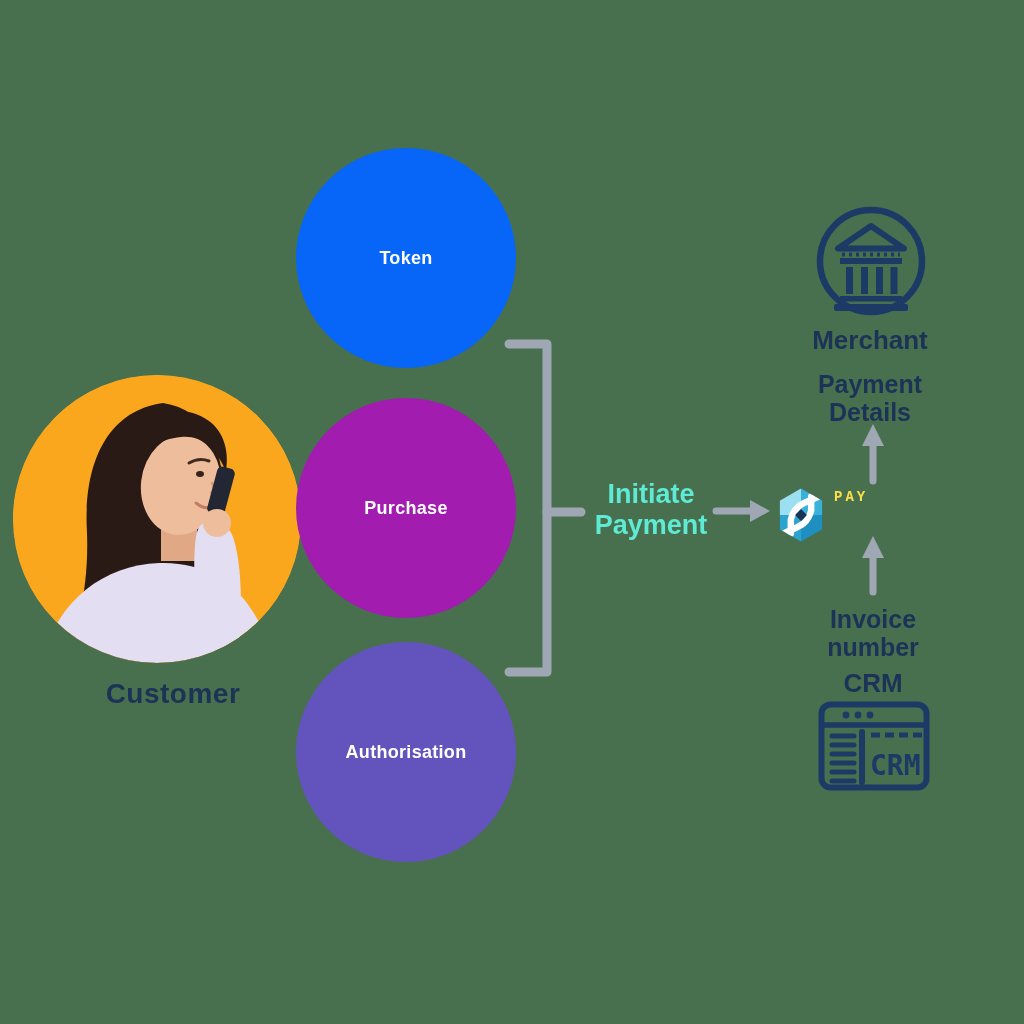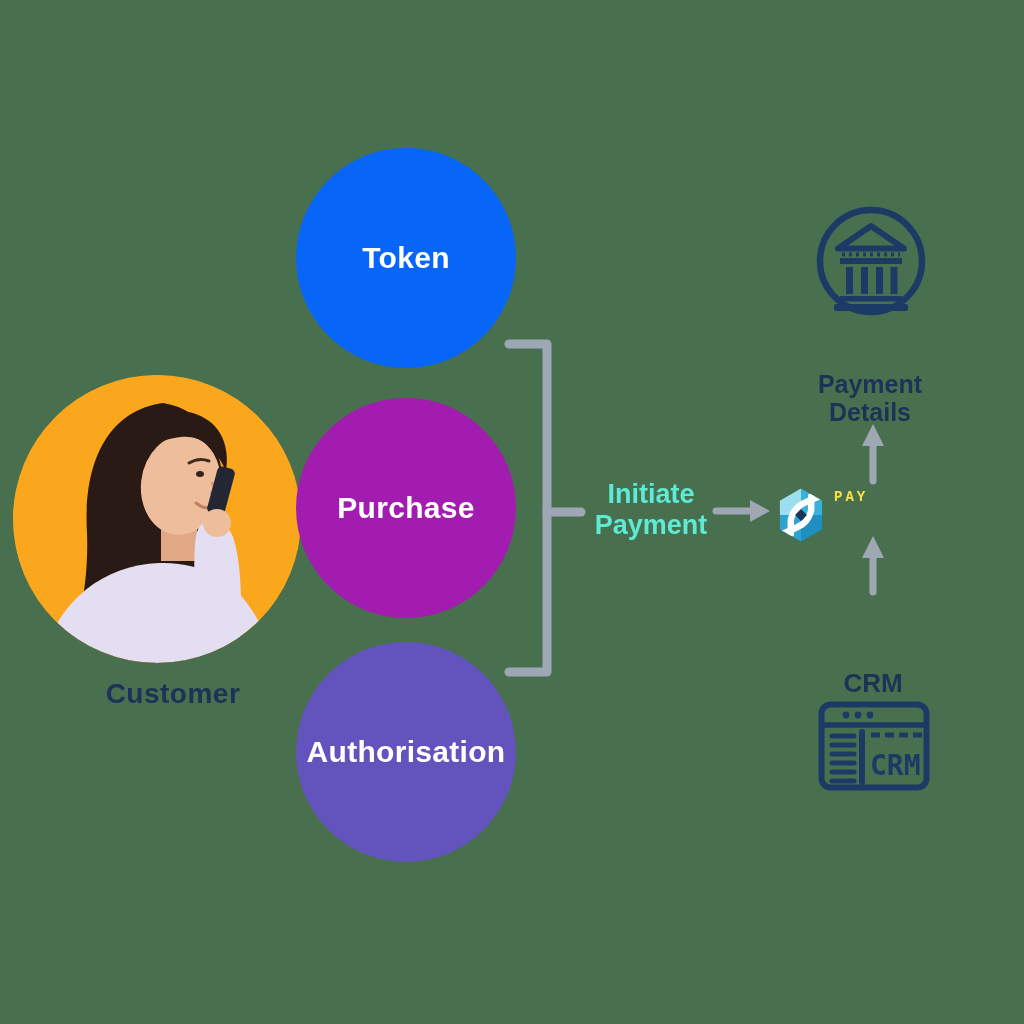--- a/index.html
+++ b/index.html
@@ -7,21 +7,21 @@
   .canvas{position:relative;width:1024px;height:1024px;background:#48704e;overflow:hidden;}
 
   .abs{position:absolute;}
 
   
   .customer-photo{left:13px;top:375px;width:288px;height:288px;border-radius:50%;overflow:hidden;background:#fba71e;}
   .customer-label{left:17px;top:678px;width:312px;text-align:center;font-size:28px;font-weight:bold;color:#1c3257;letter-spacing:.5px;}
 
   
   .step-circle{width:220px;height:220px;border-radius:50%;display:flex;align-items:center;justify-content:center;}
-  .step-circle span{color:#ffffff;font-size:30px;font-weight:bold;letter-spacing:.3px;}
+  .step-circle span{color:#ffffff;font-size:18px;font-weight:bold;letter-spacing:.3px;}
   .circle-token{left:296px;top:148px;background:#0766f7;}
   .circle-purchase{left:296px;top:398px;background:#00b6da;}
   .circle-auth{left:296px;top:642px;background:#6354bd;}
 
   
   .connectors{left:0;top:0;width:1024px;height:1024px;pointer-events:none;}
 
   
   .initiate{left:571px;top:479px;width:160px;text-align:center;color:#5eead4;font-weight:bold;font-size:27px;line-height:1.16;}
 
@@ -125,25 +125,30 @@
     <path d="M56,21 L23,43.5 L89,43.5 Z" stroke="#1b3a66" stroke-width="6" fill="none" stroke-linejoin="round"></path>
     <line x1="27" y1="49.5" x2="85" y2="49.5" stroke="#1b3a66" stroke-width="4" stroke-dasharray="3 4"></line>
     <rect x="25" y="53" width="62" height="6" fill="#1b3a66"></rect>
     <rect x="31" y="62" width="7" height="27" fill="#1b3a66"></rect>
     <rect x="46" y="62" width="7" height="27" fill="#1b3a66"></rect>
     <rect x="61" y="62" width="7" height="27" fill="#1b3a66"></rect>
     <rect x="75.5" y="62" width="7" height="27" fill="#1b3a66"></rect>
     <rect x="25" y="91" width="62" height="5.5" fill="#1b3a66"></rect>
     <rect x="19" y="99" width="74" height="7" rx="2" fill="#1b3a66"></rect>
   </svg>
+  <div class="abs merchant-label">Merchant</div>
   <div class="abs payment-details">
     <div>Payment</div>
     <div>Details</div>
   </div>
 
+  <div class="abs invoice-number">
+    <div>Invoice</div>
+    <div>number</div>
+  </div>
   <div class="abs crm-label">CRM</div>
   <svg class="abs crm-icon" viewBox="0 0 112 90">
     <rect x="3.5" y="3.5" width="105" height="83" rx="9" stroke="#1b3a66" stroke-width="6" fill="none"></rect>
     <line x1="4" y1="24" x2="108" y2="24" stroke="#1b3a66" stroke-width="5.5"></line>
     <circle cx="28" cy="14" r="3.4" fill="#1b3a66"></circle>
     <circle cx="40" cy="14" r="3.4" fill="#1b3a66"></circle>
     <circle cx="52" cy="14" r="3.4" fill="#1b3a66"></circle>
     <g stroke="#1b3a66" stroke-width="5" stroke-linecap="round">
       <line x1="14" y1="35" x2="36" y2="35"></line>
       <line x1="14" y1="44" x2="36" y2="44"></line>

